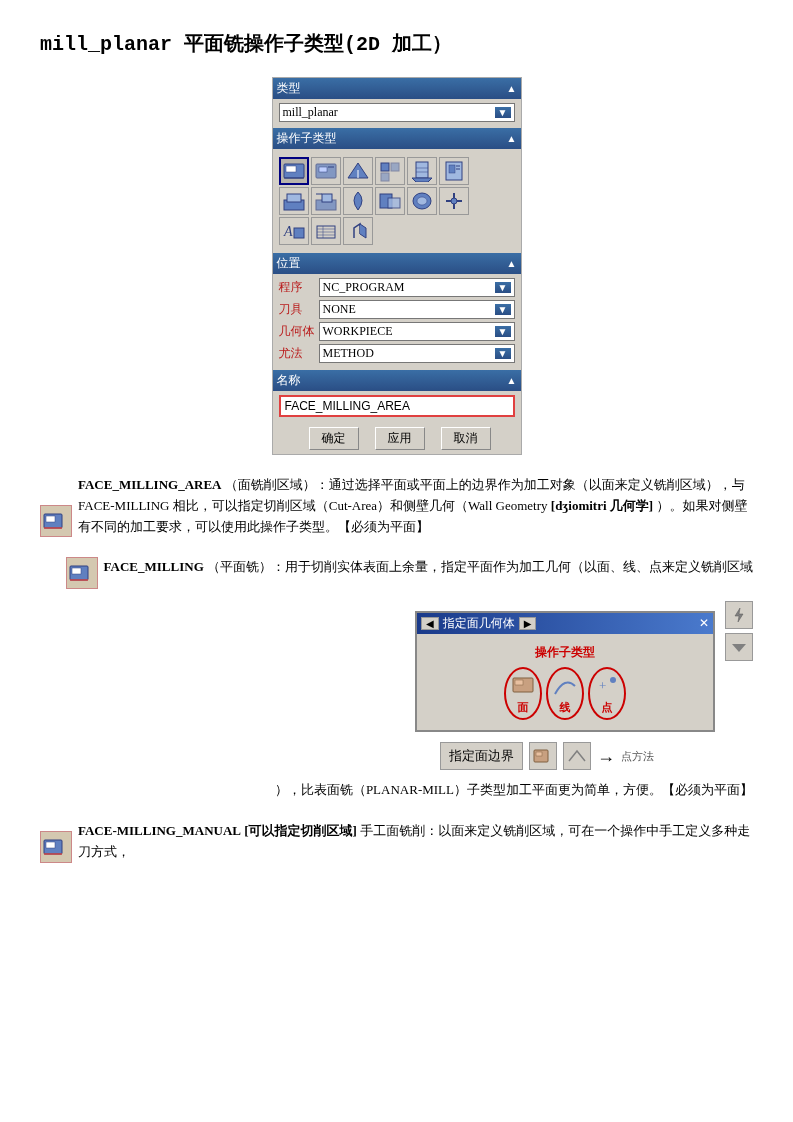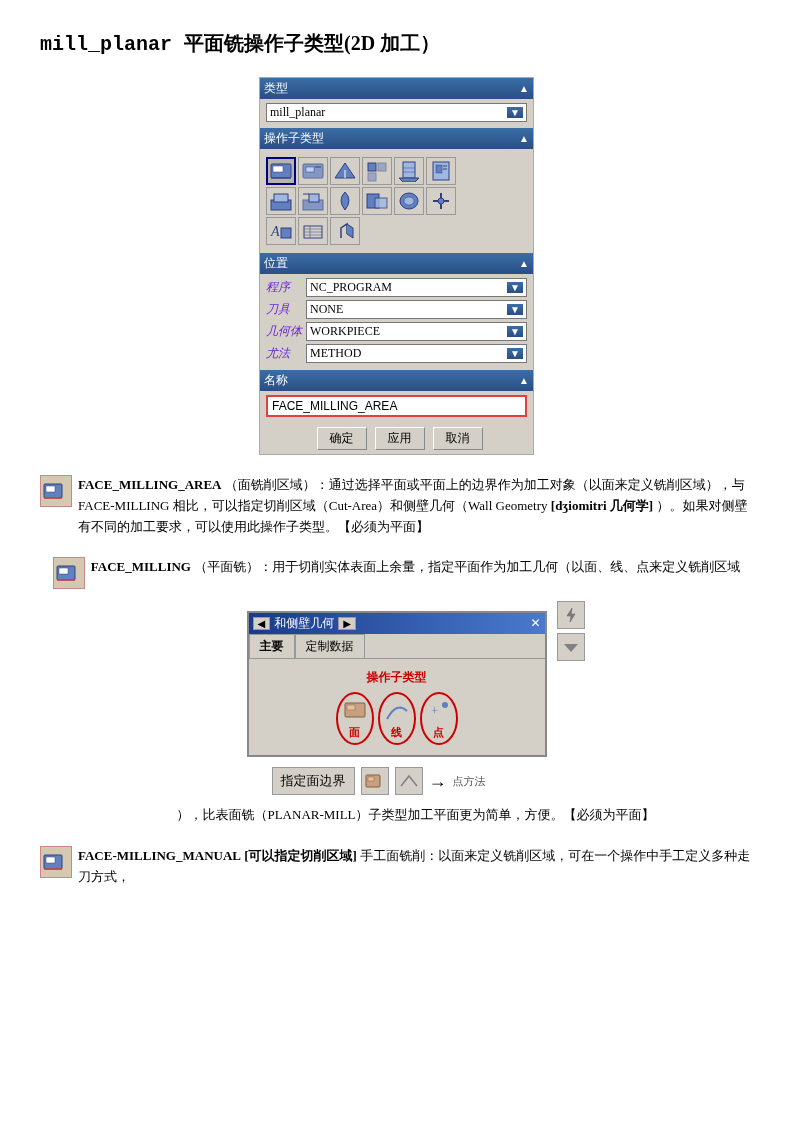--- a/index.html
+++ b/index.html
@@ -12,27 +12,27 @@
       min-height: 1122px;
       padding: 30px 40px;
     }
     h1 {
       font-family: 'Courier New', monospace;
       font-size: 20px;
       font-weight: bold;
       margin-bottom: 20px;
     }
     h1 .cn {
-      font-family: Liberation Serif, serif;
+      font-family: Liberation Mono, monospace;
       font-size: 20px;
     }
 
     
     .dialog-panel {
-      width: 275px;
+      width: 250px;
       margin: 13px auto 20px auto;
       border: 1px solid #aaa;
       background: #d4d0c8;
       font-size: 12px;
     }
     .section-header {
       background: linear-gradient(to bottom, #3a6ea5, #2a4e85);
       color: #fff;
       display: flex;
       justify-content: space-between;
@@ -97,22 +97,21 @@
 
     
     .field-row {
       display: flex;
       align-items: center;
       margin-bottom: 3px;
       font-size: 12px;
     }
     .field-label {
       width: 40px;
-      color: #6d28d9;
-      font-style: italic;
+      color: #b91c1c;
     }
     .field-select {
       flex: 1;
       background: #fff;
       border: 1px solid #777;
       padding: 1px 3px;
       display: flex;
       align-items: center;
       justify-content: space-between;
       gap: 40px;
@@ -132,40 +131,40 @@
       padding: 2px 4px;
       font-size: 12px;
       color: #000;
       outline: none;
     }
 
     
     .button-row {
       display: flex;
       justify-content: center;
-      gap: 8px;
+      gap: 16px;
       padding: 6px 4px 4px 10px;
     }
     .dialog-btn {
       background: #d4d0c8;
       border: 1px solid #888;
       border-top-color: #fff;
       border-left-color: #fff;
       padding: 2px 12px;
       font-size: 12px;
       font-family: 'SimSun', serif;
       cursor: pointer;
       min-width: 45px;
     }
 
     
     .content-section {
       margin-bottom: 20px;
       display: flex;
-      align-items: flex-start;
+      align-items: flex-end;
       gap: 6px;
     }
     .icon-box {
       width: 32px;
       height: 32px;
       min-width: 32px;
       border: 1px solid #c88;
       background: #d4c8b0;
       display: flex;
       align-items: center;
@@ -502,49 +501,45 @@
     </svg>
   </div>
   <div class="text-content">
     <span class="bold">FACE_MILLING_AREA</span>
     <span>（面铣削区域）：通过选择平面或平面上的边界作为加工对象（以面来定义铣削区域），与 FACE-MILLING 相比，可以指定切削区域（Cut-Area）和侧壁几何（Wall Geometry </span>
     <span class="bold">[dʒiomitri 几何学]</span>
     <span>）。如果对侧壁有不同的加工要求，可以使用此操作子类型。【必须为平面】</span>
   </div>
 </div>
 
-<div class="content-section" style="flex-direction:column; align-items:center;">
+<div class="content-section" style="flex-direction:column; align-items:flex-end;">
   <div style="display:flex; align-items:flex-start; gap:6px;">
     <div class="icon-box">
       <svg width="26" height="24" viewBox="0 0 26 24">
         <rect x="1" y="5" width="18" height="14" rx="1" fill="#6080c0" stroke="#304080" stroke-width="1"></rect>
         <rect x="3" y="7" width="9" height="6" fill="#fff" stroke="#304080" stroke-width="0.5"></rect>
         <line x1="1" y1="19" x2="19" y2="19" stroke="#cc4444" stroke-width="1.5"></line>
       </svg>
     </div>
     <div class="text-content">
       <span class="bold">FACE_MILLING</span>
       <span>（平面铣）：用于切削实体表面上余量，指定平面作为加工几何（以面、线、点来定义铣削区域</span>
     </div>
   </div>
 
   <div style="display:flex; align-items:flex-start; gap:10px; margin-top:6px; margin-left:38px;">
     <div>
       <div class="sub-dialog">
         <div class="sub-dialog-titlebar">
           <div class="title-left">
             <button class="nav-arrow">◀</button>
-            <span>和侧壁几何</span>
+            <span>指定面几何体</span>
             <button class="nav-arrow">▶</button>
           </div>
           <span style="cursor:pointer; color:#fff; font-size:12px;">✕</span>
-        </div>
-        <div class="sub-dialog-tabs">
-          <div class="sub-tab active">主要</div>
-          <div class="sub-tab">定制数据</div>
         </div>
         <div class="sub-dialog-body">
           <div class="filter-section">
             <div class="filter-label">操作子类型</div>
             <div class="filter-icons">
 
               <div class="filter-icon-circle">
                 <div style="display:flex;flex-direction:column;align-items:center;">
                   <svg width="28" height="28" viewBox="0 0 28 28">
                     <rect x="4" y="6" width="20" height="14" rx="1" fill="#c8a080" stroke="#806040" stroke-width="1"></rect>

